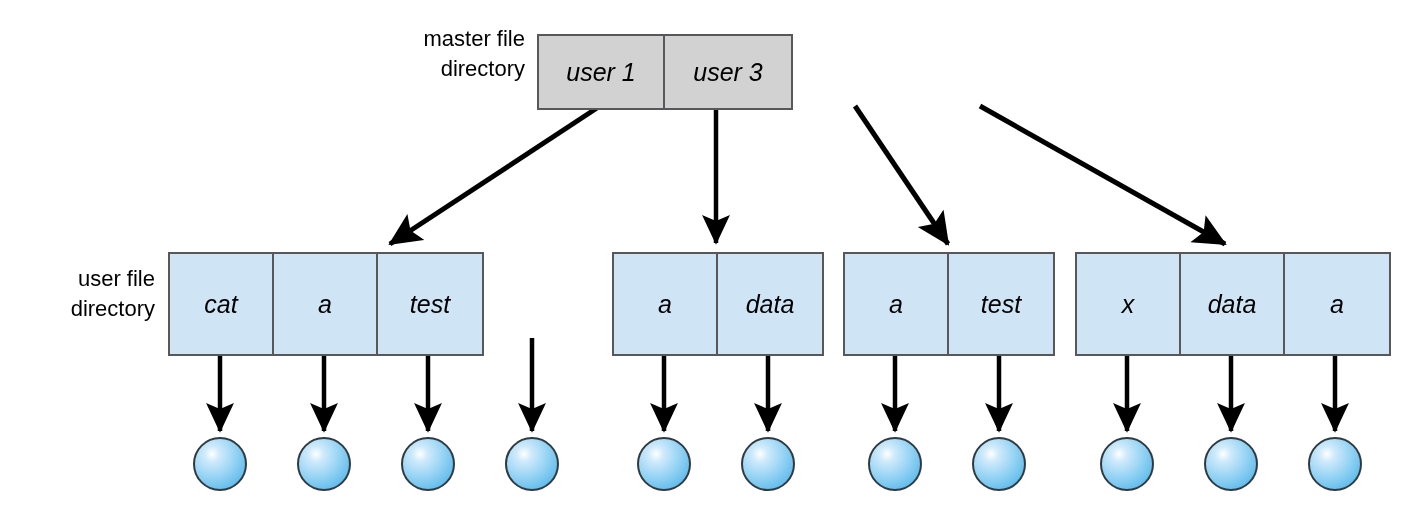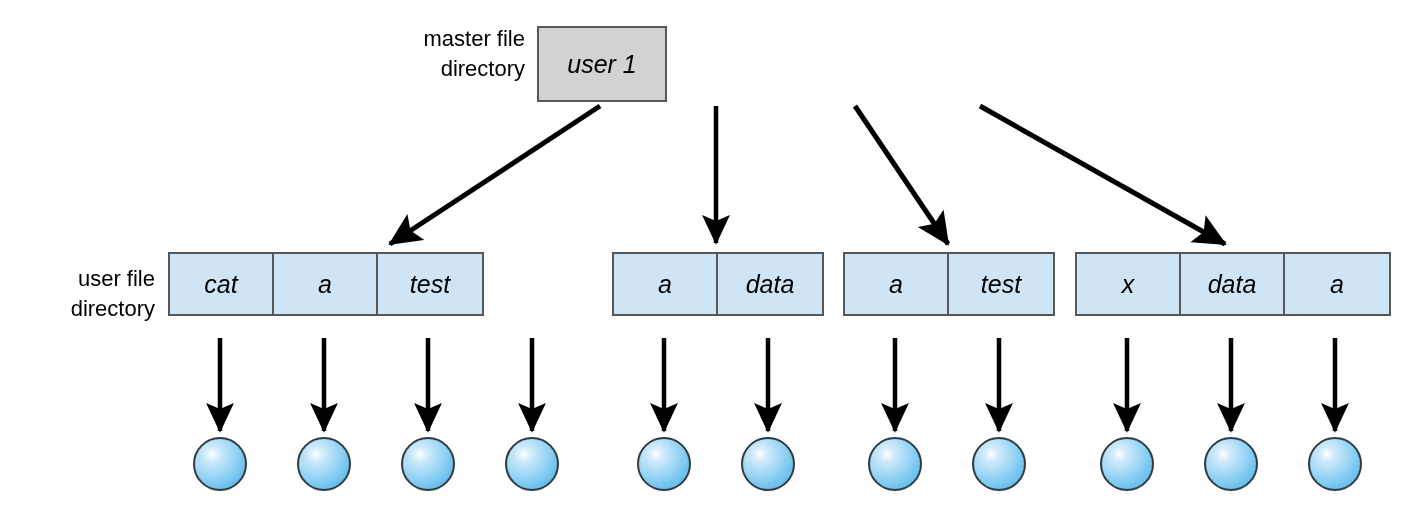--- a/index.html
+++ b/index.html
@@ -46,33 +46,33 @@
     font-style: italic;
     font-size: 25px;
     color: #000000;
     font-family: "Liberation Sans", sans-serif;
     border-right: 2px solid #58585a;
   }
   .dir-cell:last-child { border-right: none; }
 
   #master-dir {
     left: 537px;
-    top: 26px;
+    top: 34px;
     height: 76px;
     background: #15803d;
   }
   #master-dir .dir-cell {
     width: 126px;
     height: 100%;
     background: #d2d2d2;
   }
 
   .user-dir {
     top: 252px;
-    height: 64px;
+    height: 104px;
     background: #cfe4f5;
   }
   .user-dir .dir-cell {
     width: 104px;
     height: 100%;
     background: #cfe4f5;
   }
 
   #user-dir-1 { left: 168px;  }
   #user-dir-2 { left: 612px;  }
@@ -139,20 +139,21 @@
   </svg>
 
   <div class="row-label" id="master-label">master file
 directory</div>
 
   <div class="row-label" id="user-label">user file
 directory</div>
 
   <div class="dir-table" id="master-dir">
     <div class="dir-cell">user 1</div>
+    <div class="dir-cell">user 3</div>
   </div>
 
   <div class="dir-table user-dir" id="user-dir-1">
     <div class="dir-cell">cat</div>
     <div class="dir-cell">a</div>
     <div class="dir-cell">test</div>
   </div>
 
   <div class="dir-table user-dir" id="user-dir-2">
     <div class="dir-cell">a</div>

